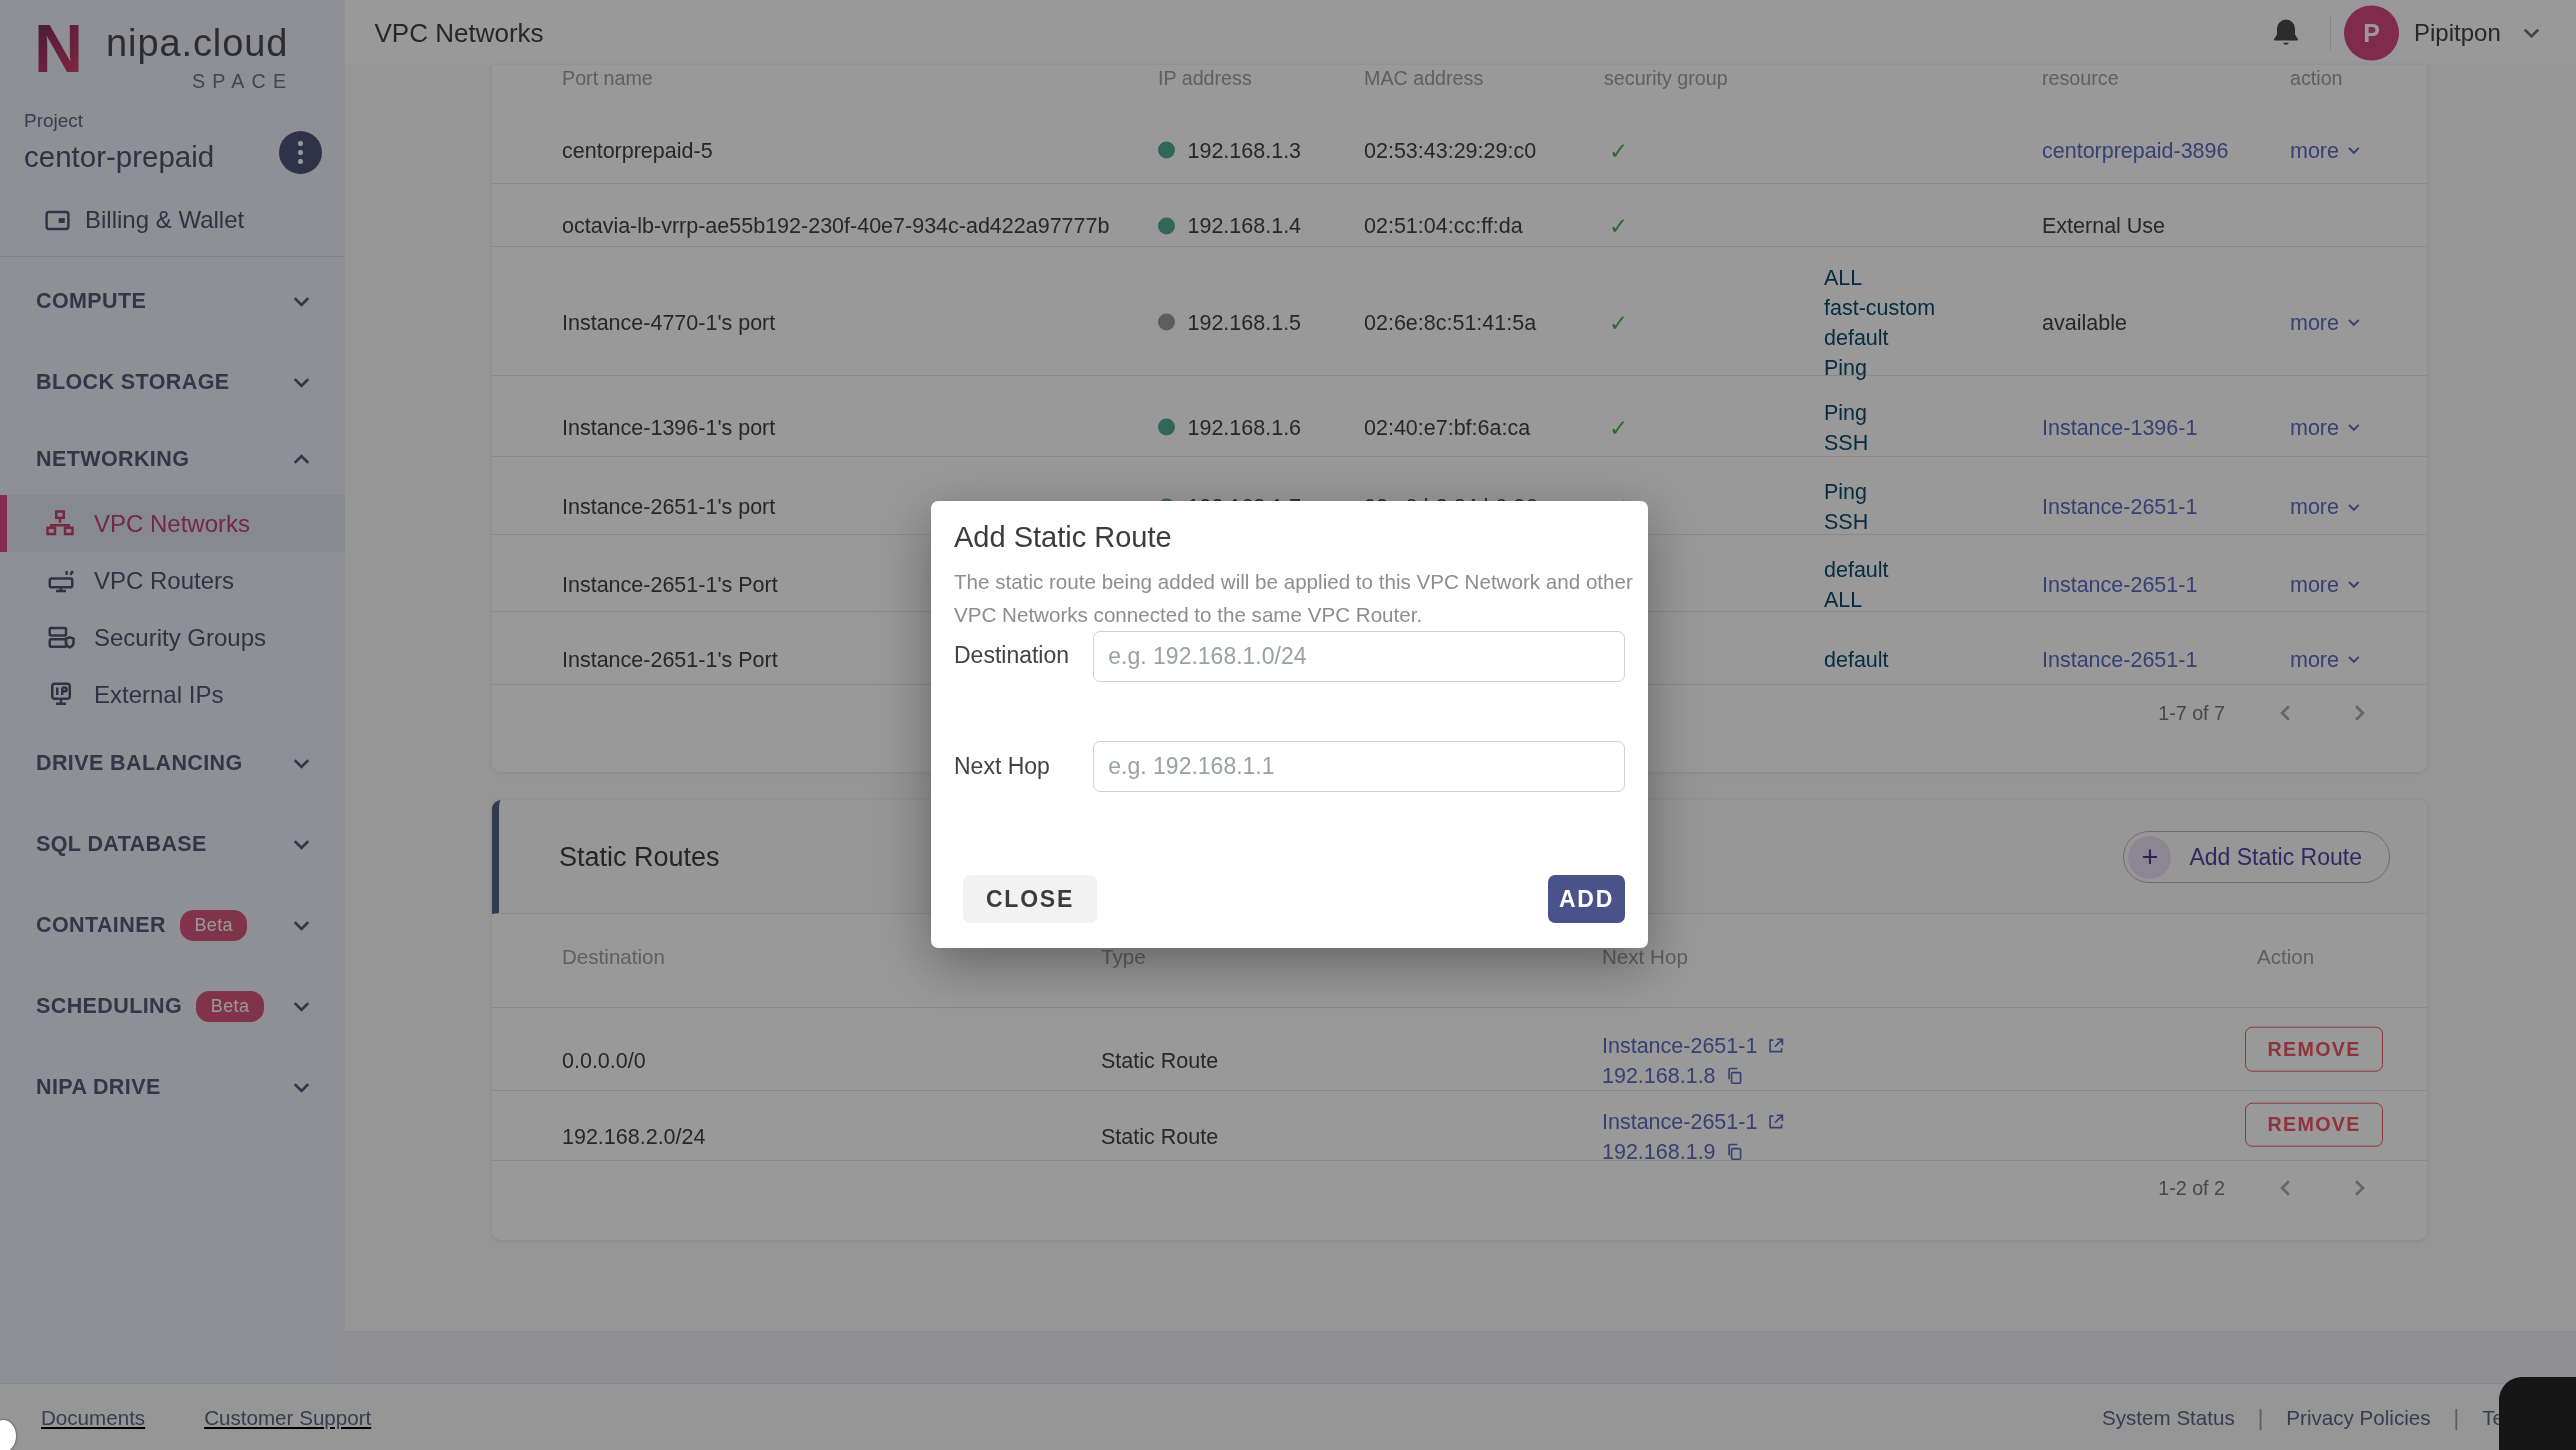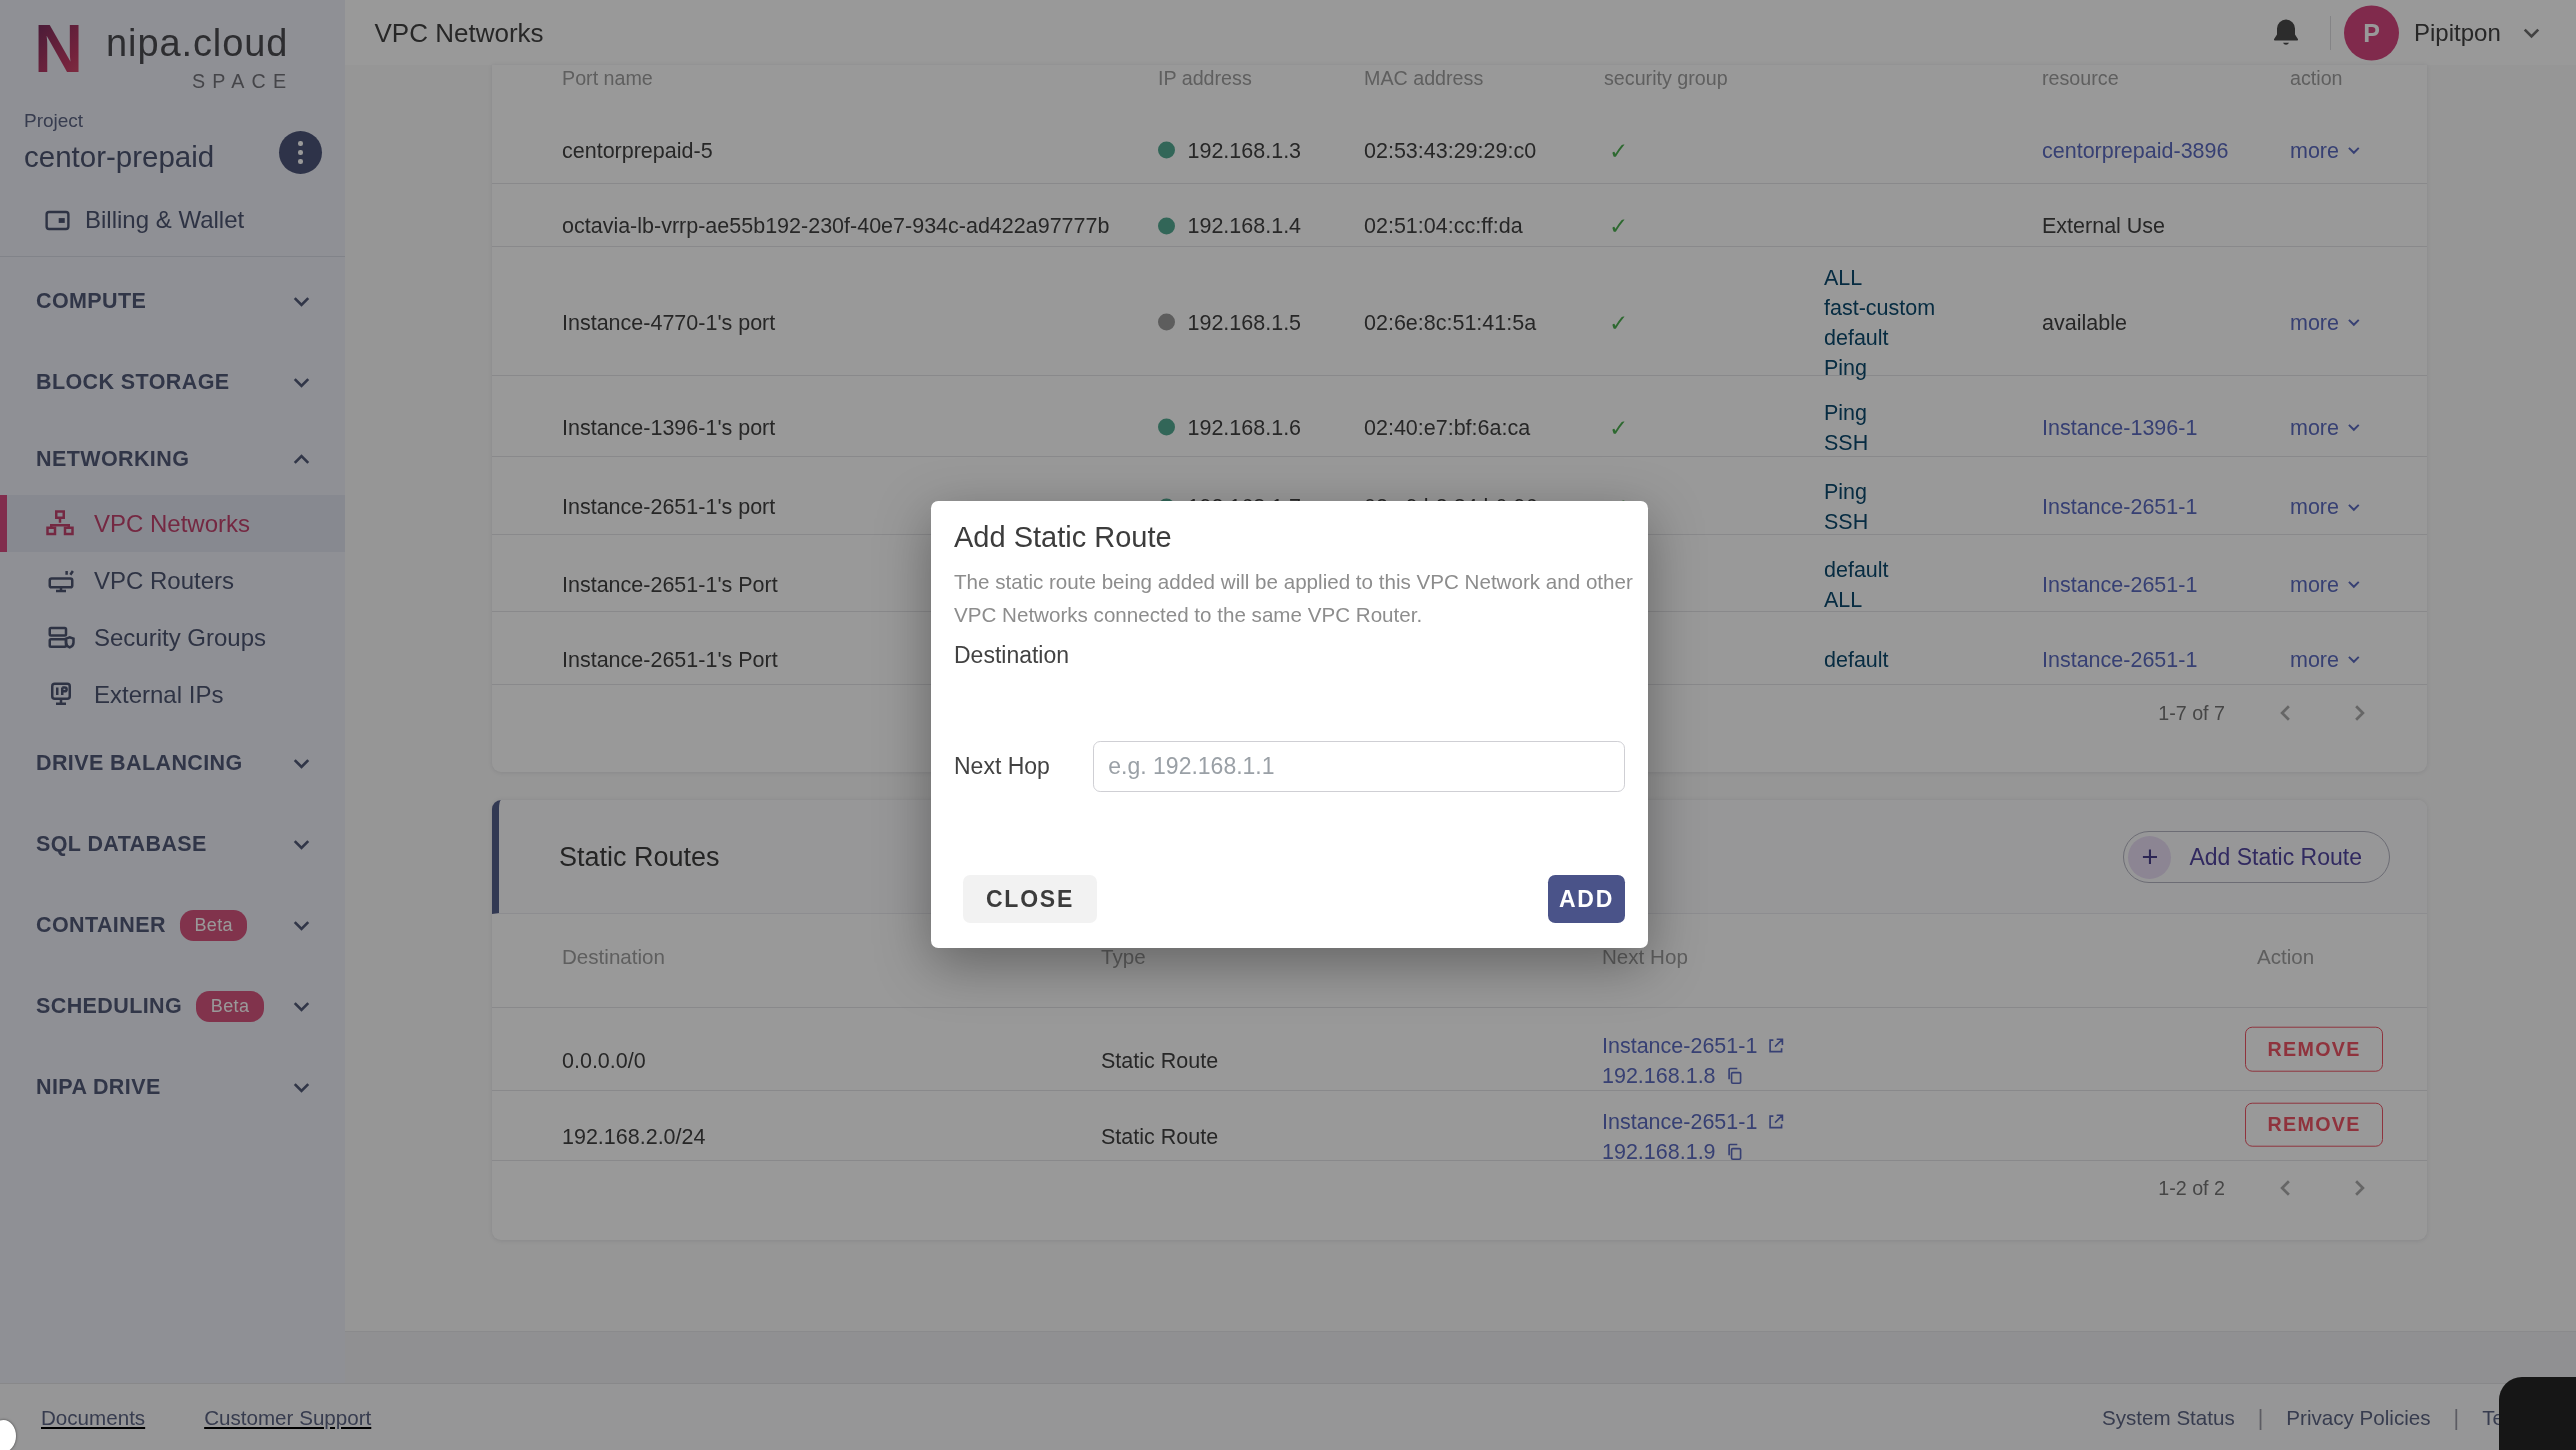--- a/index.html
+++ b/index.html
@@ -494,20 +494,21 @@
       <span class="f-link">Terms of Se</span>
     </div>
   </div>
 
   <div class="overlay"></div>
 
   <div class="modal">
     <div class="m-title">Add Static Route</div>
     <div class="m-desc">The static route being added will be applied to this VPC Network and other VPC Networks connected to the same VPC Router.</div>
     <label class="m-label" style="top:141px">Destination</label>
+    <input class="m-input" style="top: 130px;" placeholder="e.g. 192.168.1.0/24">
     <label class="m-label" style="top:252px">Next Hop</label>
     <input class="m-input" style="top: 240px;" placeholder="e.g. 192.168.1.1">
     <button class="btn btn-close">CLOSE</button>
     <button class="btn btn-add">ADD</button>
   </div>
 
   <div class="chatbox"></div>
   <div class="cursor-dot"></div>
 </div>
 

